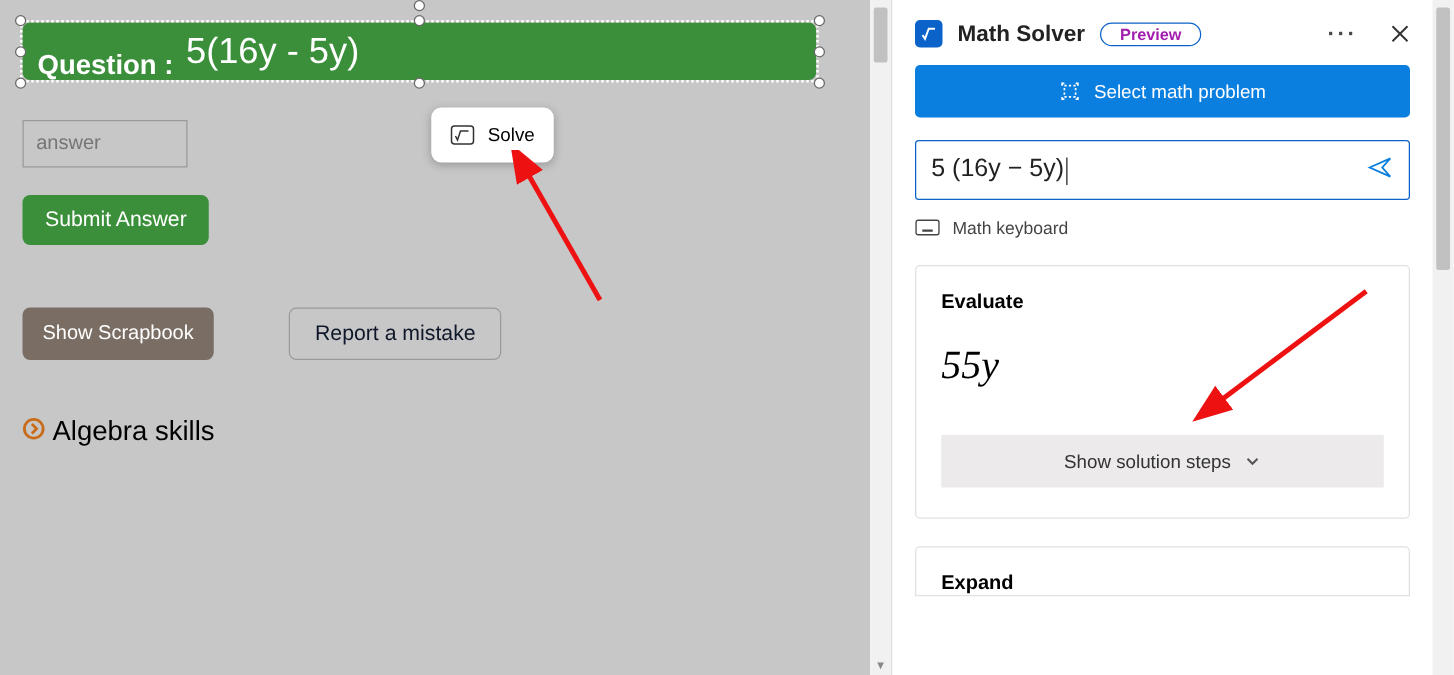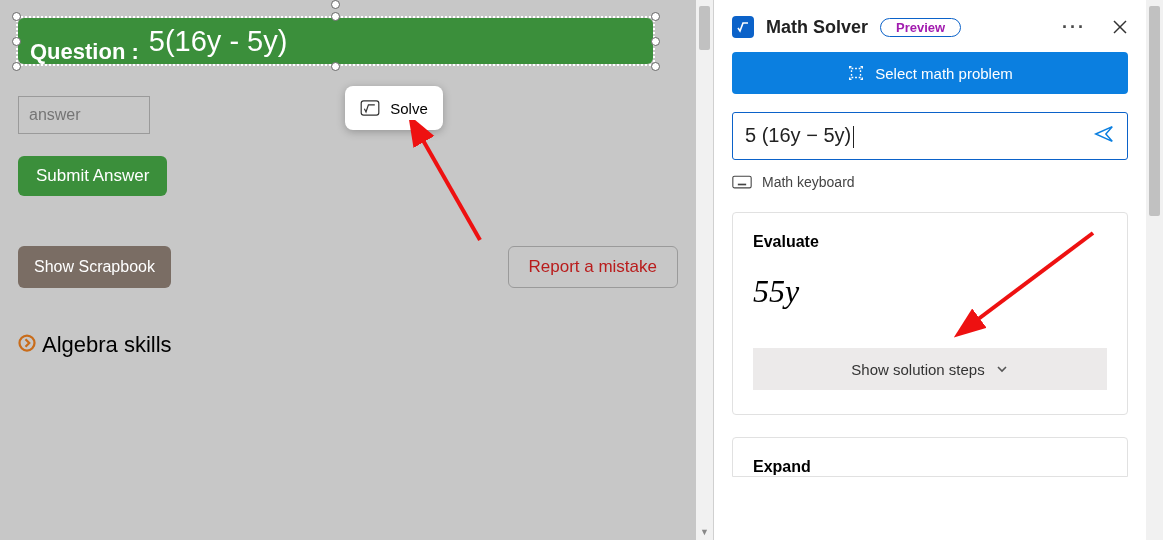--- a/index.html
+++ b/index.html
@@ -17,23 +17,23 @@
   
   .sel-overlay { position:absolute; left:16px; top:16px; width:639px; height:50px; border:2px dotted #fff; pointer-events:none; }
   .sel-handle { position:absolute; width:9px; height:9px; background:#fff; border:1px solid #666; border-radius:50%; pointer-events:none; }
   .h-tl{left:12px;top:12px} .h-tm{left:331px;top:12px} .h-tr{left:651px;top:12px}
   .h-ml{left:12px;top:37px} .h-mr{left:651px;top:37px}
   .h-bl{left:12px;top:62px} .h-bm{left:331px;top:62px} .h-br{left:651px;top:62px}
   .h-rot{left:331px;top:0px}
 
   .answer-input { margin-top:32px; width:132px; height:38px; border:1px solid #9a9a9a; background:#c7c7c7; padding:0 10px; font-size:16px; color:#666; }
   .submit-btn { margin-top:22px; background:#3b8f3b; color:#fff; border:none; border-radius:6px; padding:10px 18px; font-size:17px; cursor:pointer; }
-  .btn-row { margin-top:50px; display:flex; gap:60px;justify-content:space-between; }
+  .btn-row { margin-top:50px; display:flex; gap:60px; }
   .scrapbook-btn { background:#7a6d64; color:#fff; border:none; border-radius:6px; padding:10px 16px; font-size:16px; cursor:pointer; }
-  .report-btn { background:#c7c7c7; color:#b91c1c; border:1px solid #9a9a9a; border-radius:6px; padding:10px 20px; font-size:17px; cursor:pointer; }
+  .report-btn { background:#c7c7c7; color:#0f172a; border:1px solid #9a9a9a; border-radius:6px; padding:10px 20px; font-size:17px; cursor:pointer; }
   .algebra-link { margin-top:44px; display:flex; align-items:center; gap:6px; color:#000000; font-size:22px; cursor:pointer; }
 
   
   .solve-pop { position:absolute; left:345px; top:86px; width:98px; height:44px; background:#fff; border-radius:8px; box-shadow:0 2px 8px rgba(0,0,0,.25); display:flex; align-items:center; justify-content:center; gap:10px; font-size:15px; cursor:pointer; }
   .solve-pop svg { flex-shrink:0; }
 
   
   .arrow { position:absolute; pointer-events:none; }
 
   

